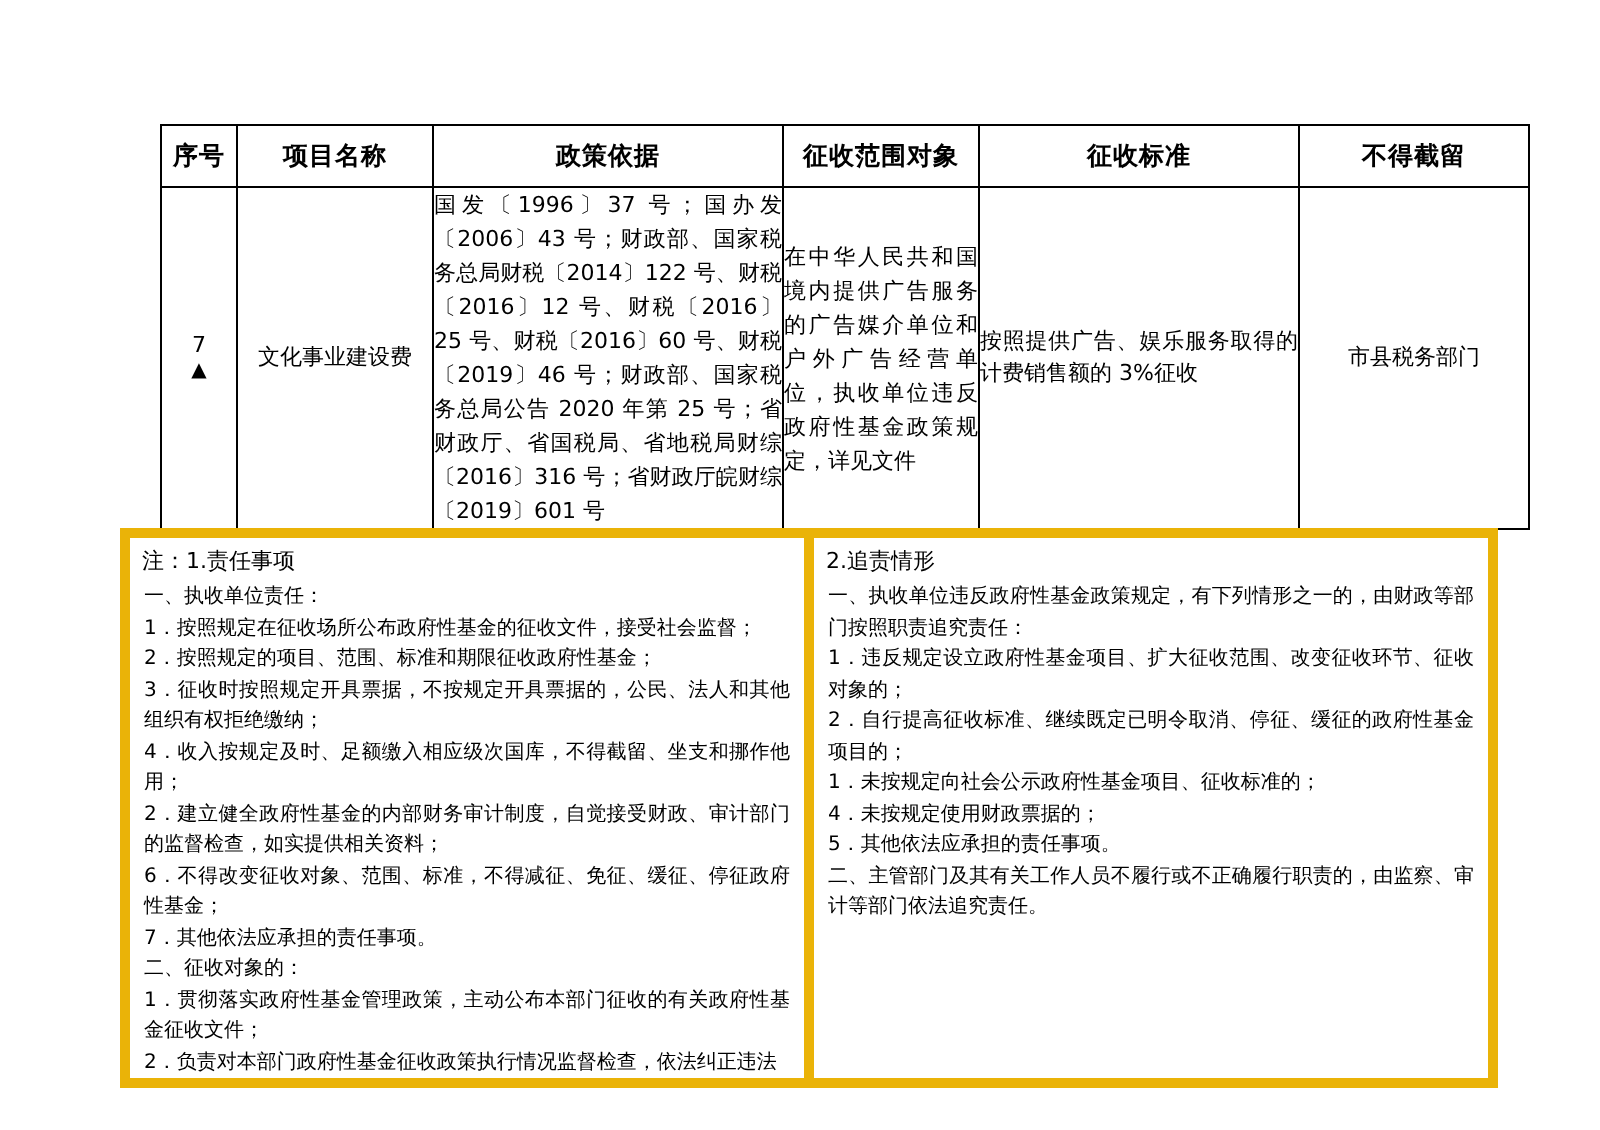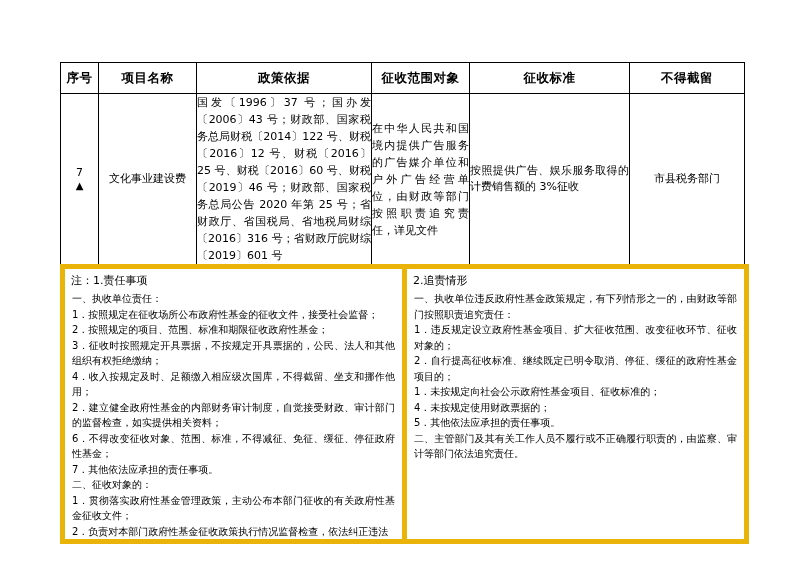--- a/index.html
+++ b/index.html
@@ -18,20 +18,21 @@
     position: relative;
     width: 800px;
     height: 565px;
     box-sizing: border-box;
     padding: 62px 58px 0 60px;
   }
   table.main {
     border-collapse: collapse;
     width: 684px;
     table-layout: fixed;
+    margin-left: 20px;
   }
   table.main td, table.main th {
     border: 1px solid #000000;
     vertical-align: middle;
     padding: 0;
   }
   .hdr-cell {
     text-align: center;
     font-size: 12.5px;
     font-weight: bold;
@@ -139,21 +140,21 @@
       </tr>
     </thead>
     <tbody>
       <tr>
         <td class="seq">
           <span class="num">7</span>
           <span class="mark">▲</span>
         </td>
         <td class="cell-center-mid">文化事业建设费</td>
         <td class="body-cell justify">国发〔1996〕37 号；国办发〔2006〕43 号；财政部、国家税务总局财税〔2014〕122 号、财税〔2016〕12 号、财税〔2016〕25 号、财税〔2016〕60 号、财税〔2019〕46 号；财政部、国家税务总局公告 2020 年第 25 号；省财政厅、省国税局、省地税局财综〔2016〕316 号；省财政厅皖财综〔2019〕601 号</td>
-        <td class="body-cell justify">在中华人民共和国境内提供广告服务的广告媒介单位和户外广告经营单位，由财政等部门按照职责追究责任，详见文件</td>
+        <td class="body-cell justify">在中华人民共和国境内提供广告服务的广告媒介单位和户外广告经营单位，执收单位违反政府性基金政策规定，详见文件</td>
         <td class="cell-center-mid justify">按照提供广告、娱乐服务取得的计费销售额的 3%征收</td>
         <td class="cell-center-mid">市县税务部门</td>
       </tr>
     </tbody>
   </table>
 
   <table class="notes">
     <colgroup>
       <col class="note-left">
         <col class="note-right">

